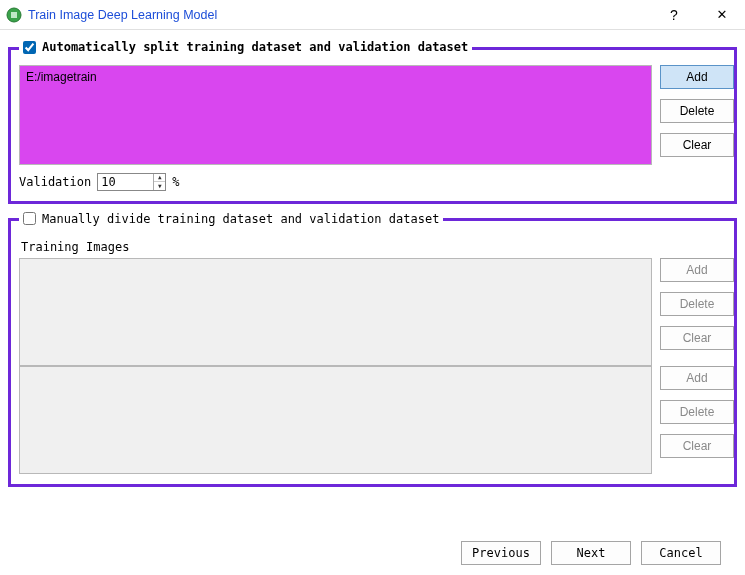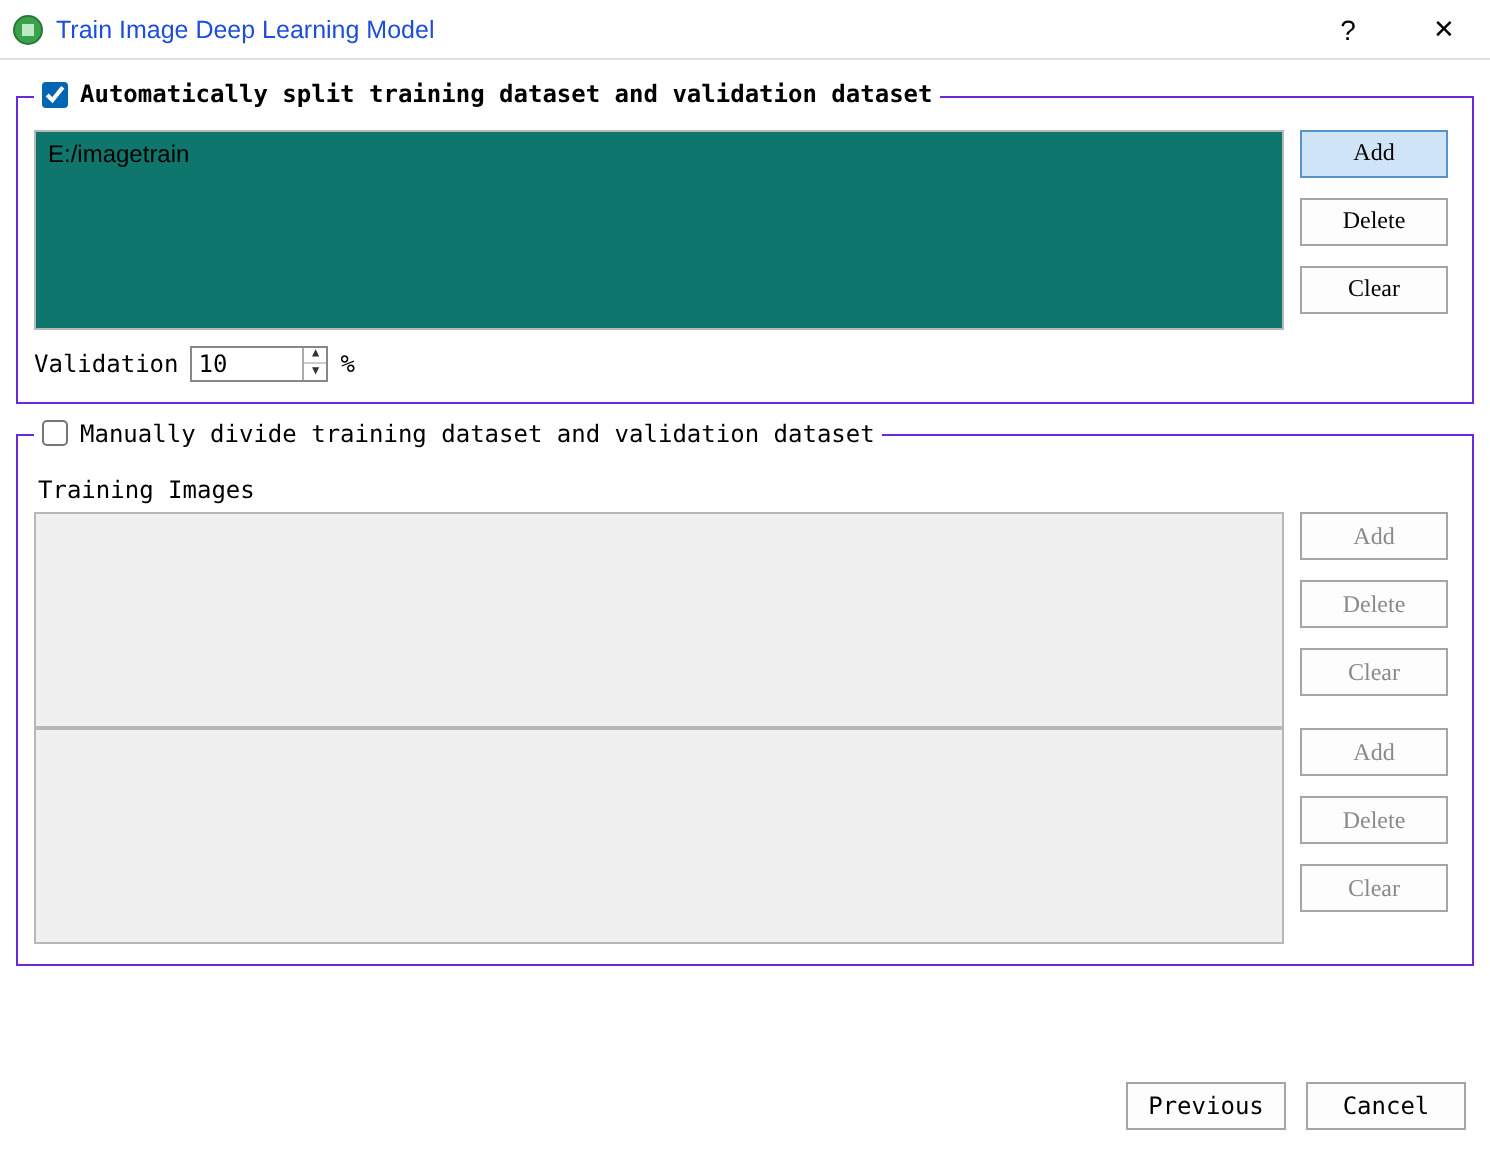--- a/index.html
+++ b/index.html
@@ -47,23 +47,23 @@
     cursor: default;
   }
   .win-close { font-size: 13px; }
 
   
   .content {
     padding: 6px 8px 8px 8px;
   }
 
   fieldset.group {
-    border: 1px solid #6d28d9;
+    border: 3px solid #6d28d9;
     margin: 4px 0 8px 0;
-    padding: 8px 12px 10px 8px;
+    padding: 8px 0 10px 8px;
     position: relative;
   }
   fieldset.group > legend {
     padding: 0 4px;
     font-size: 12px;
   }
   legend label { display: inline-flex; align-items: center; gap: 6px; }
   legend input[type=checkbox] {
     width: 13px; height: 13px;
     accent-color: #0066b3;
@@ -79,38 +79,38 @@
 
   .row {
     display: flex;
     gap: 8px;
     align-items: stretch;
   }
 
   .list-box {
     flex: 1;
     border: 1px solid #b8b8b8;
-    background: #0f766e;
+    background: #d946ef;
     min-height: 100px;
     padding: 4px 6px;
     font-family: "Segoe UI", Arial, sans-serif;
     font-size: 12px;
   }
   .side-buttons {
     display: flex;
     flex-direction: column;
     gap: 10px;
     width: 74px;
   }
   button.side-btn {
     width: 74px;
     height: 24px;
     border: 1px solid #a5a5a5;
     background: #fdfdfd;
-    font-family: Liberation Serif, serif;
+    font-family: Liberation Sans, sans-serif;
     font-size: 12px;
     cursor: default;
   }
   button.side-btn.primary {
     background: #cfe4f7;
     border: 1px solid #5a93c8;
   }
 
   .validation-row {
     display: flex;
@@ -155,21 +155,21 @@
 
   .section-label {
     font-size: 12px;
     margin: 4px 0 4px 2px;
   }
 
   
   .footer {
     position: absolute;
     bottom: 10px;
-    right: 12px;
+    right: 24px;
     display: flex;
     gap: 10px;
   }
   .footer button {
     width: 80px;
     height: 24px;
     border: 1px solid #a5a5a5;
     background: #fdfdfd;
     font-family: inherit;
     font-size: 12px;
@@ -253,14 +253,15 @@
         <button class="side-btn">Delete</button>
         <button class="side-btn">Clear</button>
       </div>
     </div>
   </fieldset>
 
 </div>
 
 <div class="footer">
   <button>Previous</button>
+  <button>Next</button>
   <button>Cancel</button>
 </div>
 
 </body></html>

